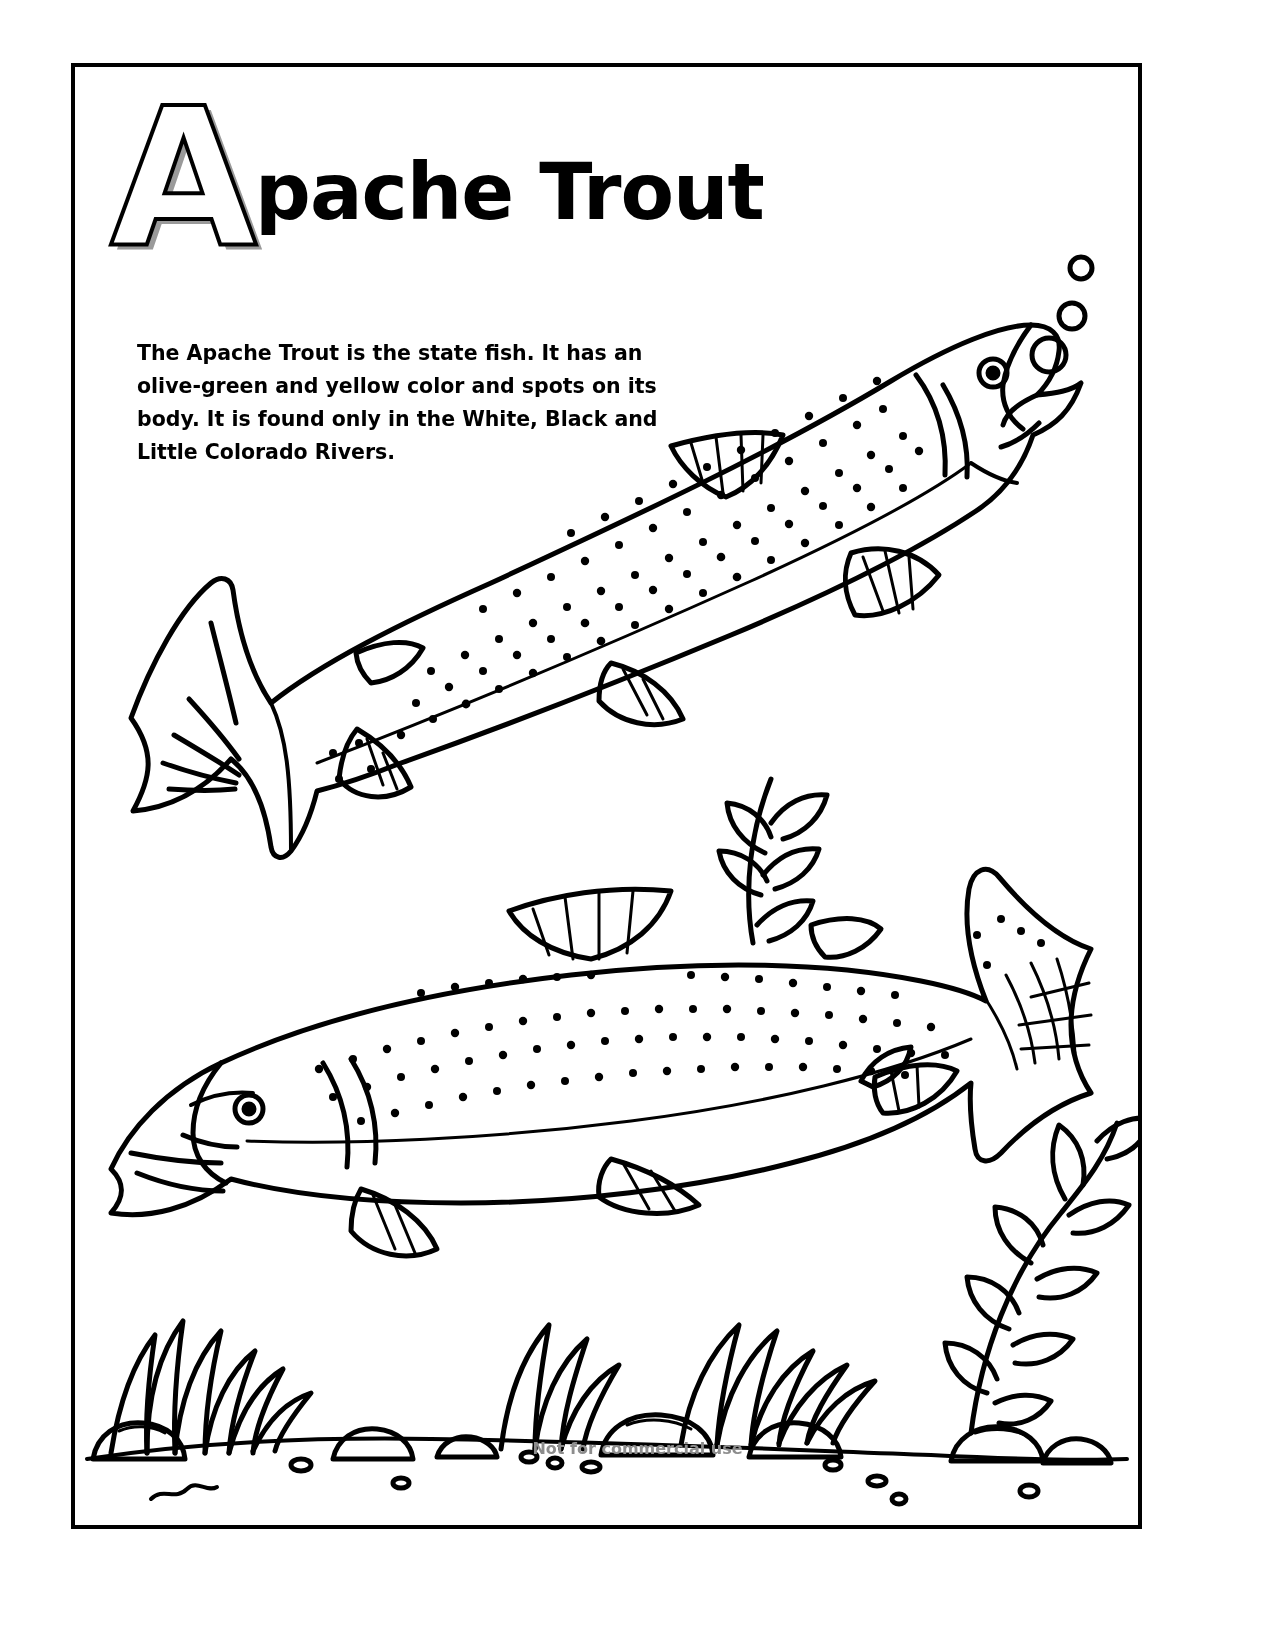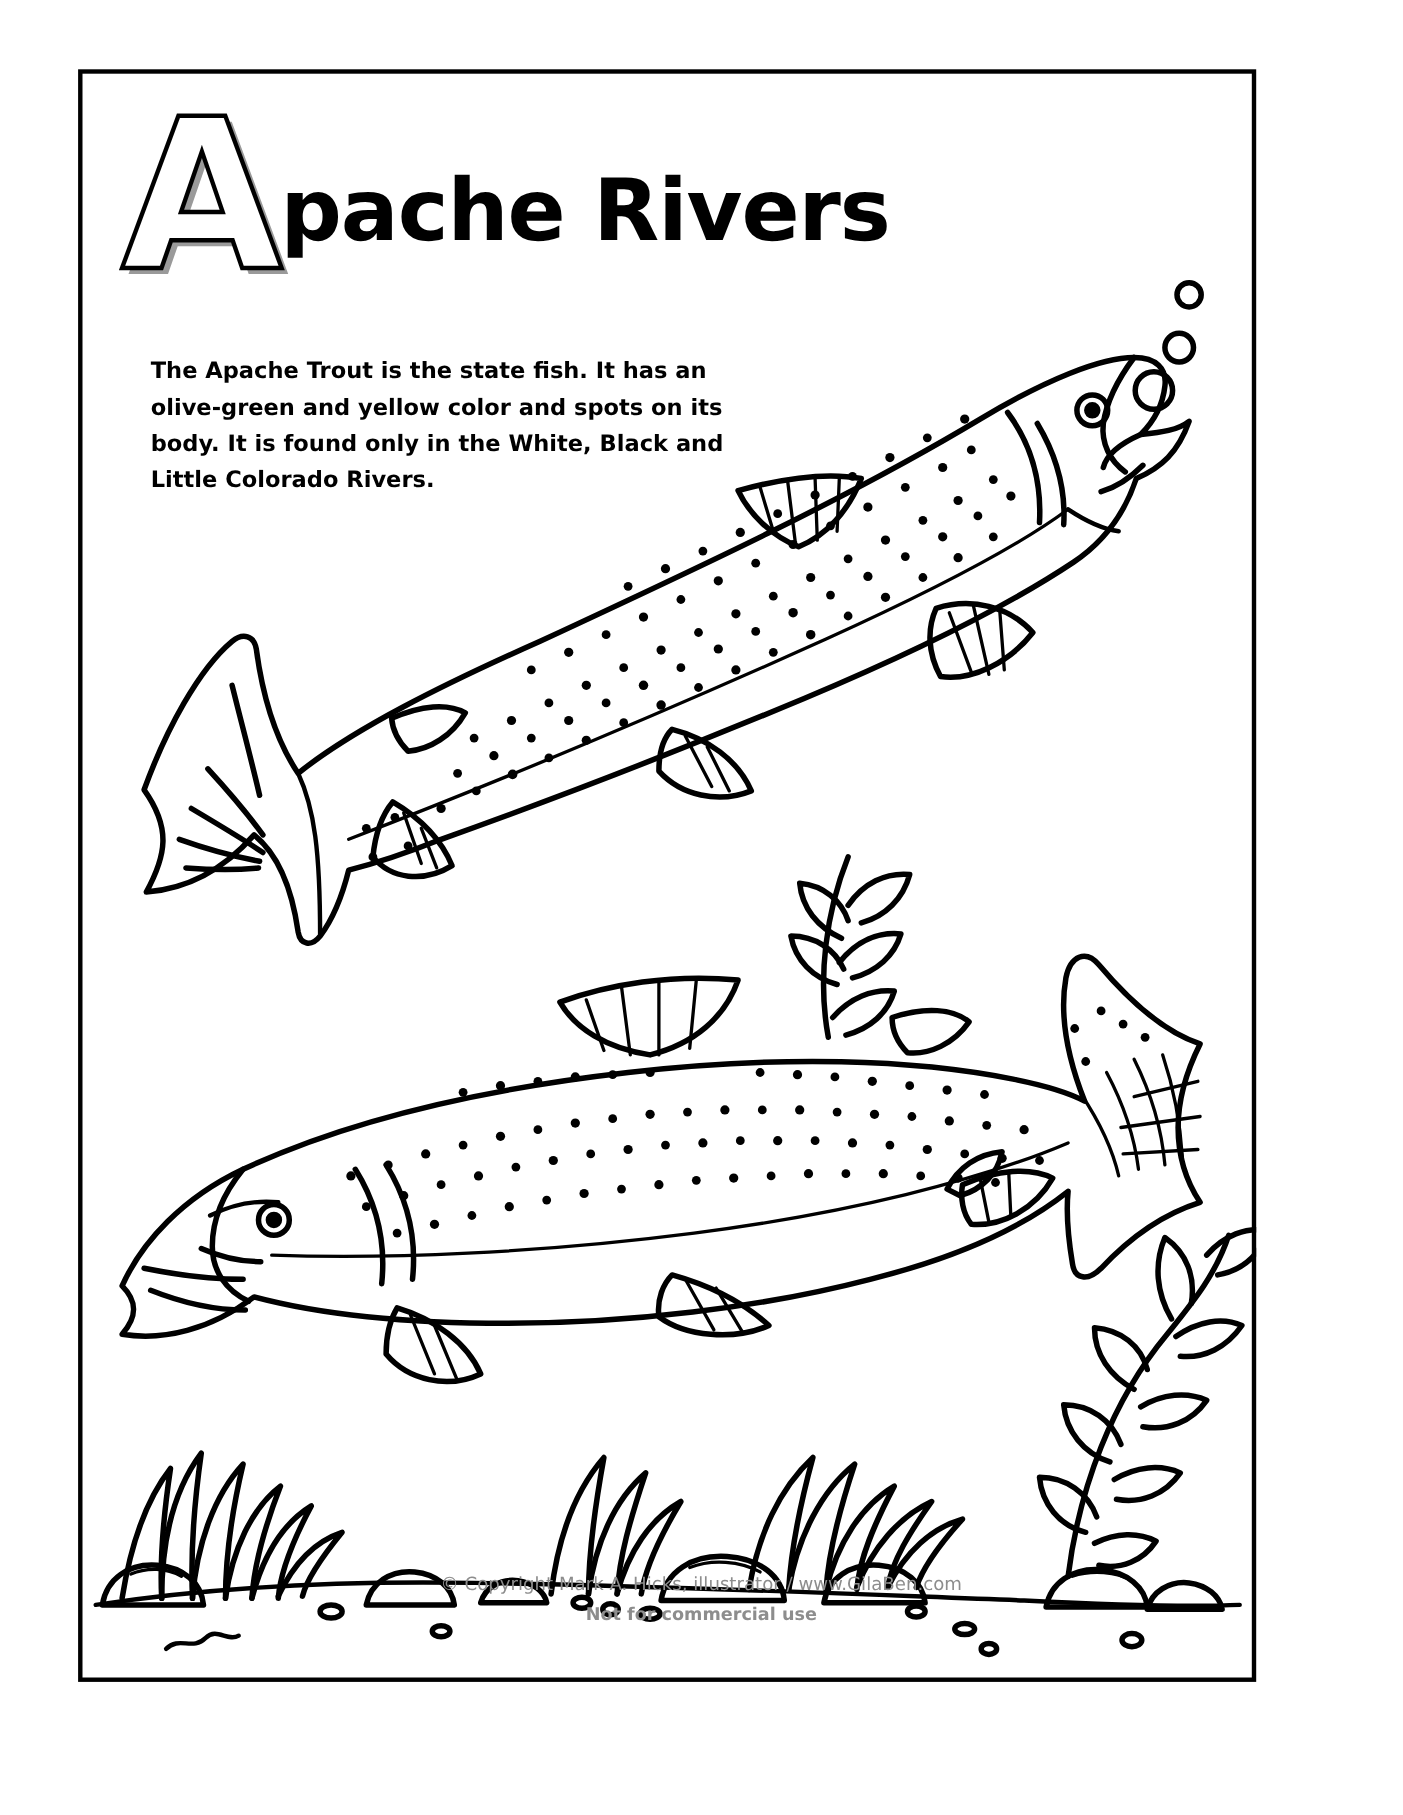--- a/index.html
+++ b/index.html
@@ -56,21 +56,21 @@
     font-size: 78px;
     font-weight: 700;
     line-height: 1;
     color: #000;
     padding-bottom: 22px;
     letter-spacing: -1px;
   }
   .description {
     position: absolute;
     left: 137px;
-    top: 300px;
+    top: 316px;
     width: 560px;
     font-family: "DejaVu Sans", sans-serif;
     font-size: 20.5px;
     font-weight: 600;
     line-height: 1.62;
     color: #000;
   }
   
   .artwork {
     position: absolute;
@@ -470,23 +470,22 @@
         <ellipse cx="958" cy="1428" rx="9" ry="6"></ellipse>
 
         <path d="M80 1436 C92 1424 104 1438 116 1426 C126 1416 136 1430 146 1424" stroke-width="4"></path>
       </g>
 
     </g>
   </svg>
 
   <div class="title-row">
     <span class="drop-cap">A</span>
-    <span class="title-rest">pache Rivers</span>
+    <span class="title-rest">pache Trout</span>
   </div>
 
   <p class="description">The Apache Trout is the state fish. It has an olive-green and yellow color and spots on its body. It is found only in the White, Black and Little Colorado Rivers.</p>
 
   <div class="copyright">
-    <span>© Copyright Mark A. Hicks, illustrator / www.GilaBen.com</span>
     <span class="line2">Not for commercial use</span>
   </div>
 
 </div>
 
 </body></html>

